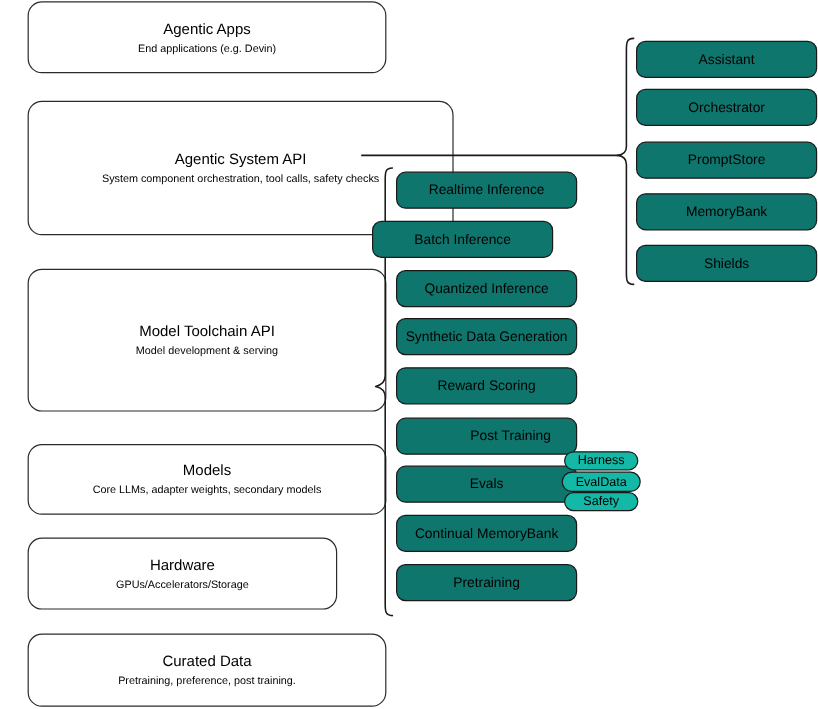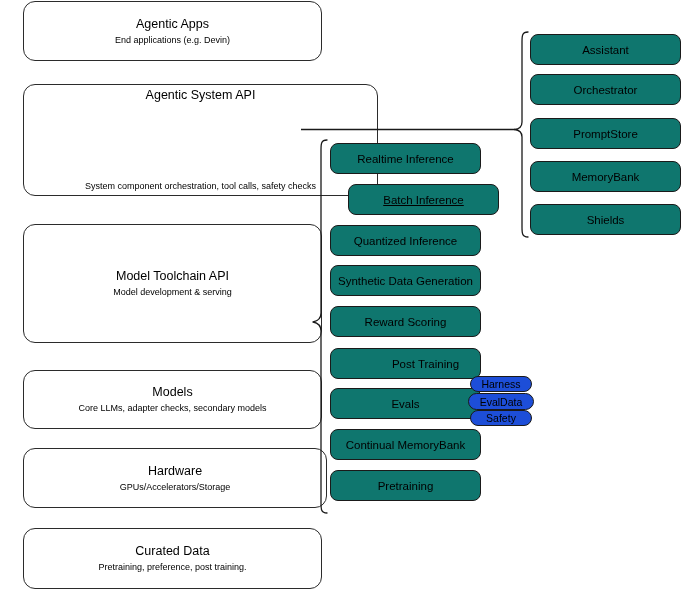--- a/index.html
+++ b/index.html
@@ -65,21 +65,21 @@
     white-space: nowrap;
     color: #000;
   }
 
   
   .tag-pill {
     position: absolute;
     box-sizing: border-box;
     border: 1.3px solid #1a1a1a;
     border-radius: 999px;
-    background: #1d4ed8;
+    background: #14b8a6;
     display: flex;
     align-items: center;
     justify-content: center;
     font-size: 10.5px;
     line-height: 12px;
     white-space: nowrap;
     color: #000;
     z-index: 5;
   }
 
@@ -109,36 +109,36 @@
 </head>
 <body>
 
 <div id="canvas">
 
   <div class="layer-box" style="left:2px; top:1px; width:299px; height:60px;">
     <div class="layer-title">Agentic Apps</div>
     <div class="layer-sub">End applications (e.g. Devin)</div>
   </div>
 
-  <div class="layer-box" style="left:2px; top:84px; width:355px; height:112px;justify-content:space-between;">
+  <div class="layer-box" style="left:2px; top:84px; width:355px; height:112px;">
     <div class="layer-title">Agentic System API</div>
     <div class="layer-sub">System component orchestration, tool calls, safety checks</div>
   </div>
 
   <div class="layer-box" style="left:2px; top:224px; width:299px; height:119px;">
     <div class="layer-title">Model Toolchain API</div>
     <div class="layer-sub">Model development &amp; serving</div>
   </div>
 
   <div class="layer-box" style="left:2px; top:370px; width:299px; height:59px;">
     <div class="layer-title">Models</div>
-    <div class="layer-sub">Core LLMs, adapter checks, secondary models</div>
-  </div>
-
-  <div class="layer-box" style="left:2px; top:448px; width:304px; height:60px;">
+    <div class="layer-sub">Core LLMs, adapter weights, secondary models</div>
+  </div>
+
+  <div class="layer-box" style="left:2px; top:448px; width:258px; height:60px;">
     <div class="layer-title">Hardware</div>
     <div class="layer-sub">GPUs/Accelerators/Storage</div>
   </div>
 
   <div class="layer-box" style="left:2px; top:528px; width:299px; height:61px;">
     <div class="layer-title">Curated Data</div>
     <div class="layer-sub">Pretraining, preference, post training.</div>
   </div>
 
   <svg class="connector-svg" style="left:0px; top:0px; width:682px; height:591px;">
@@ -177,21 +177,21 @@
              L 321 313
              C 321 318, 318 321, 313 322
              C 318 323, 321 326, 321 331
              L 321 503
              C 321 509, 321 513, 327 513"></path>
   </svg>
 
   <div class="pill-box" style="left:330px; top:143px;">
     <span>Realtime Inference</span>
   </div>
-  <div class="pill-box" style="left:348px; top:184px;text-decoration:underline;">
+  <div class="pill-box" style="left:310px; top:184px;">
     <span>Batch Inference</span>
   </div>
   <div class="pill-box" style="left:330px; top:225px;">
     <span>Quantized Inference</span>
   </div>
   <div class="pill-box" style="left:330px; top:265px;">
     <span>Synthetic Data Generation</span>
   </div>
   <div class="pill-box" style="left:330px; top:306px;">
     <span>Reward Scoring</span>

